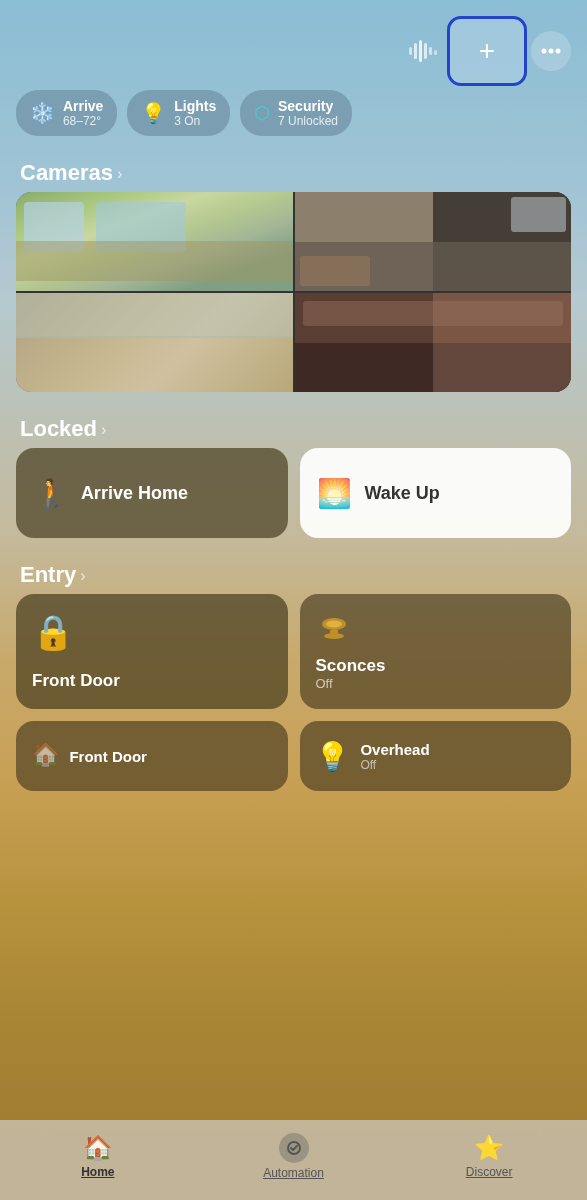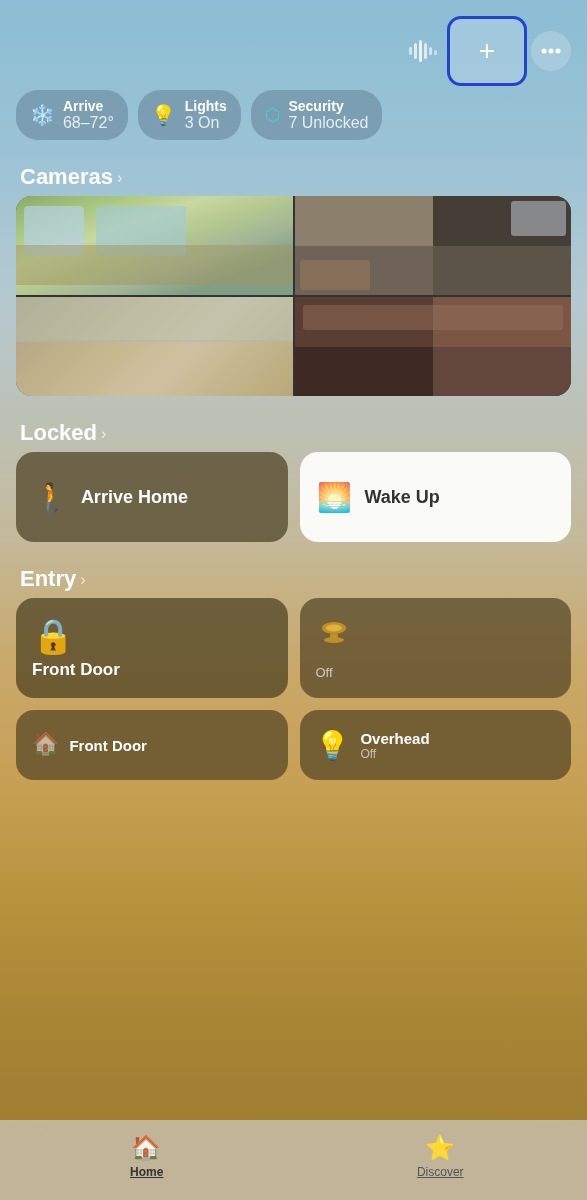--- a/index.html
+++ b/index.html
@@ -124,21 +124,21 @@
     }
 
     .quick-pill-label {
       color: white;
       font-size: 14px;
       font-weight: 600;
     }
 
     .quick-pill-sub {
       color: rgba(255,255,255,0.8);
-      font-size: 16px;
+      font-size: 12px;
     }
 
     
     .section-header {
       display: flex;
       align-items: center;
       gap: 4px;
       padding: 8px 20px 6px 20px;
     }
 
@@ -438,20 +438,21 @@
     <div class="device-card">
       <div style="font-size: 32px; color: #d4a030;">
         <svg width="36" height="36" viewBox="0 0 36 36">
           <ellipse cx="18" cy="12" rx="12" ry="6" fill="#c09028"></ellipse>
           <ellipse cx="18" cy="12" rx="8" ry="3.5" fill="#e0b040"></ellipse>
           <rect x="14" y="18" width="8" height="4" rx="1" fill="#c09028"></rect>
           <ellipse cx="18" cy="24" rx="10" ry="3" fill="#c09028"></ellipse>
         </svg>
       </div>
       <div>
+        <div class="device-card-name">Sconces</div>
         <div class="device-card-status">Off</div>
       </div>
     </div>
   </div>
 
   <div style="padding: 0 16px; margin-bottom: 80px;">
     <div style="display: grid; grid-template-columns: 1fr 1fr; gap: 12px;">
       <div style="height:70px; border-radius:18px; background: rgba(80,65,35,0.7); display:flex; align-items:center; padding: 0 16px; gap:10px;">
         <div style="color:rgba(255,255,255,0.6); font-size:13px;">
           <div style="font-size:22px; margin-bottom:2px;">🏠</div>
@@ -472,16 +473,25 @@
   </div>
 
 </div>
 
 <div class="bottom-nav">
   <div class="nav-item">
     <span class="nav-icon nav-icon-active">🏠</span>
     <span class="nav-label nav-label-active">Home</span>
   </div>
   <div class="nav-item">
+    <div style="width:30px; height:30px; border-radius:50%; background: rgba(100,100,100,0.4); display:flex; align-items:center; justify-content:center;">
+      <svg width="16" height="16" viewBox="0 0 16 16">
+        <circle cx="8" cy="8" r="6" stroke="#555" stroke-width="2" fill="none"></circle>
+        <polyline points="5,8 7,10 11,6" stroke="#555" stroke-width="2" fill="none" stroke-linecap="round" stroke-linejoin="round"></polyline>
+      </svg>
+    </div>
+    <span class="nav-label">Automation</span>
+  </div>
+  <div class="nav-item">
     <span class="nav-icon nav-icon-inactive">⭐</span>
     <span class="nav-label">Discover</span>
   </div>
 </div>
 
 </body></html>

